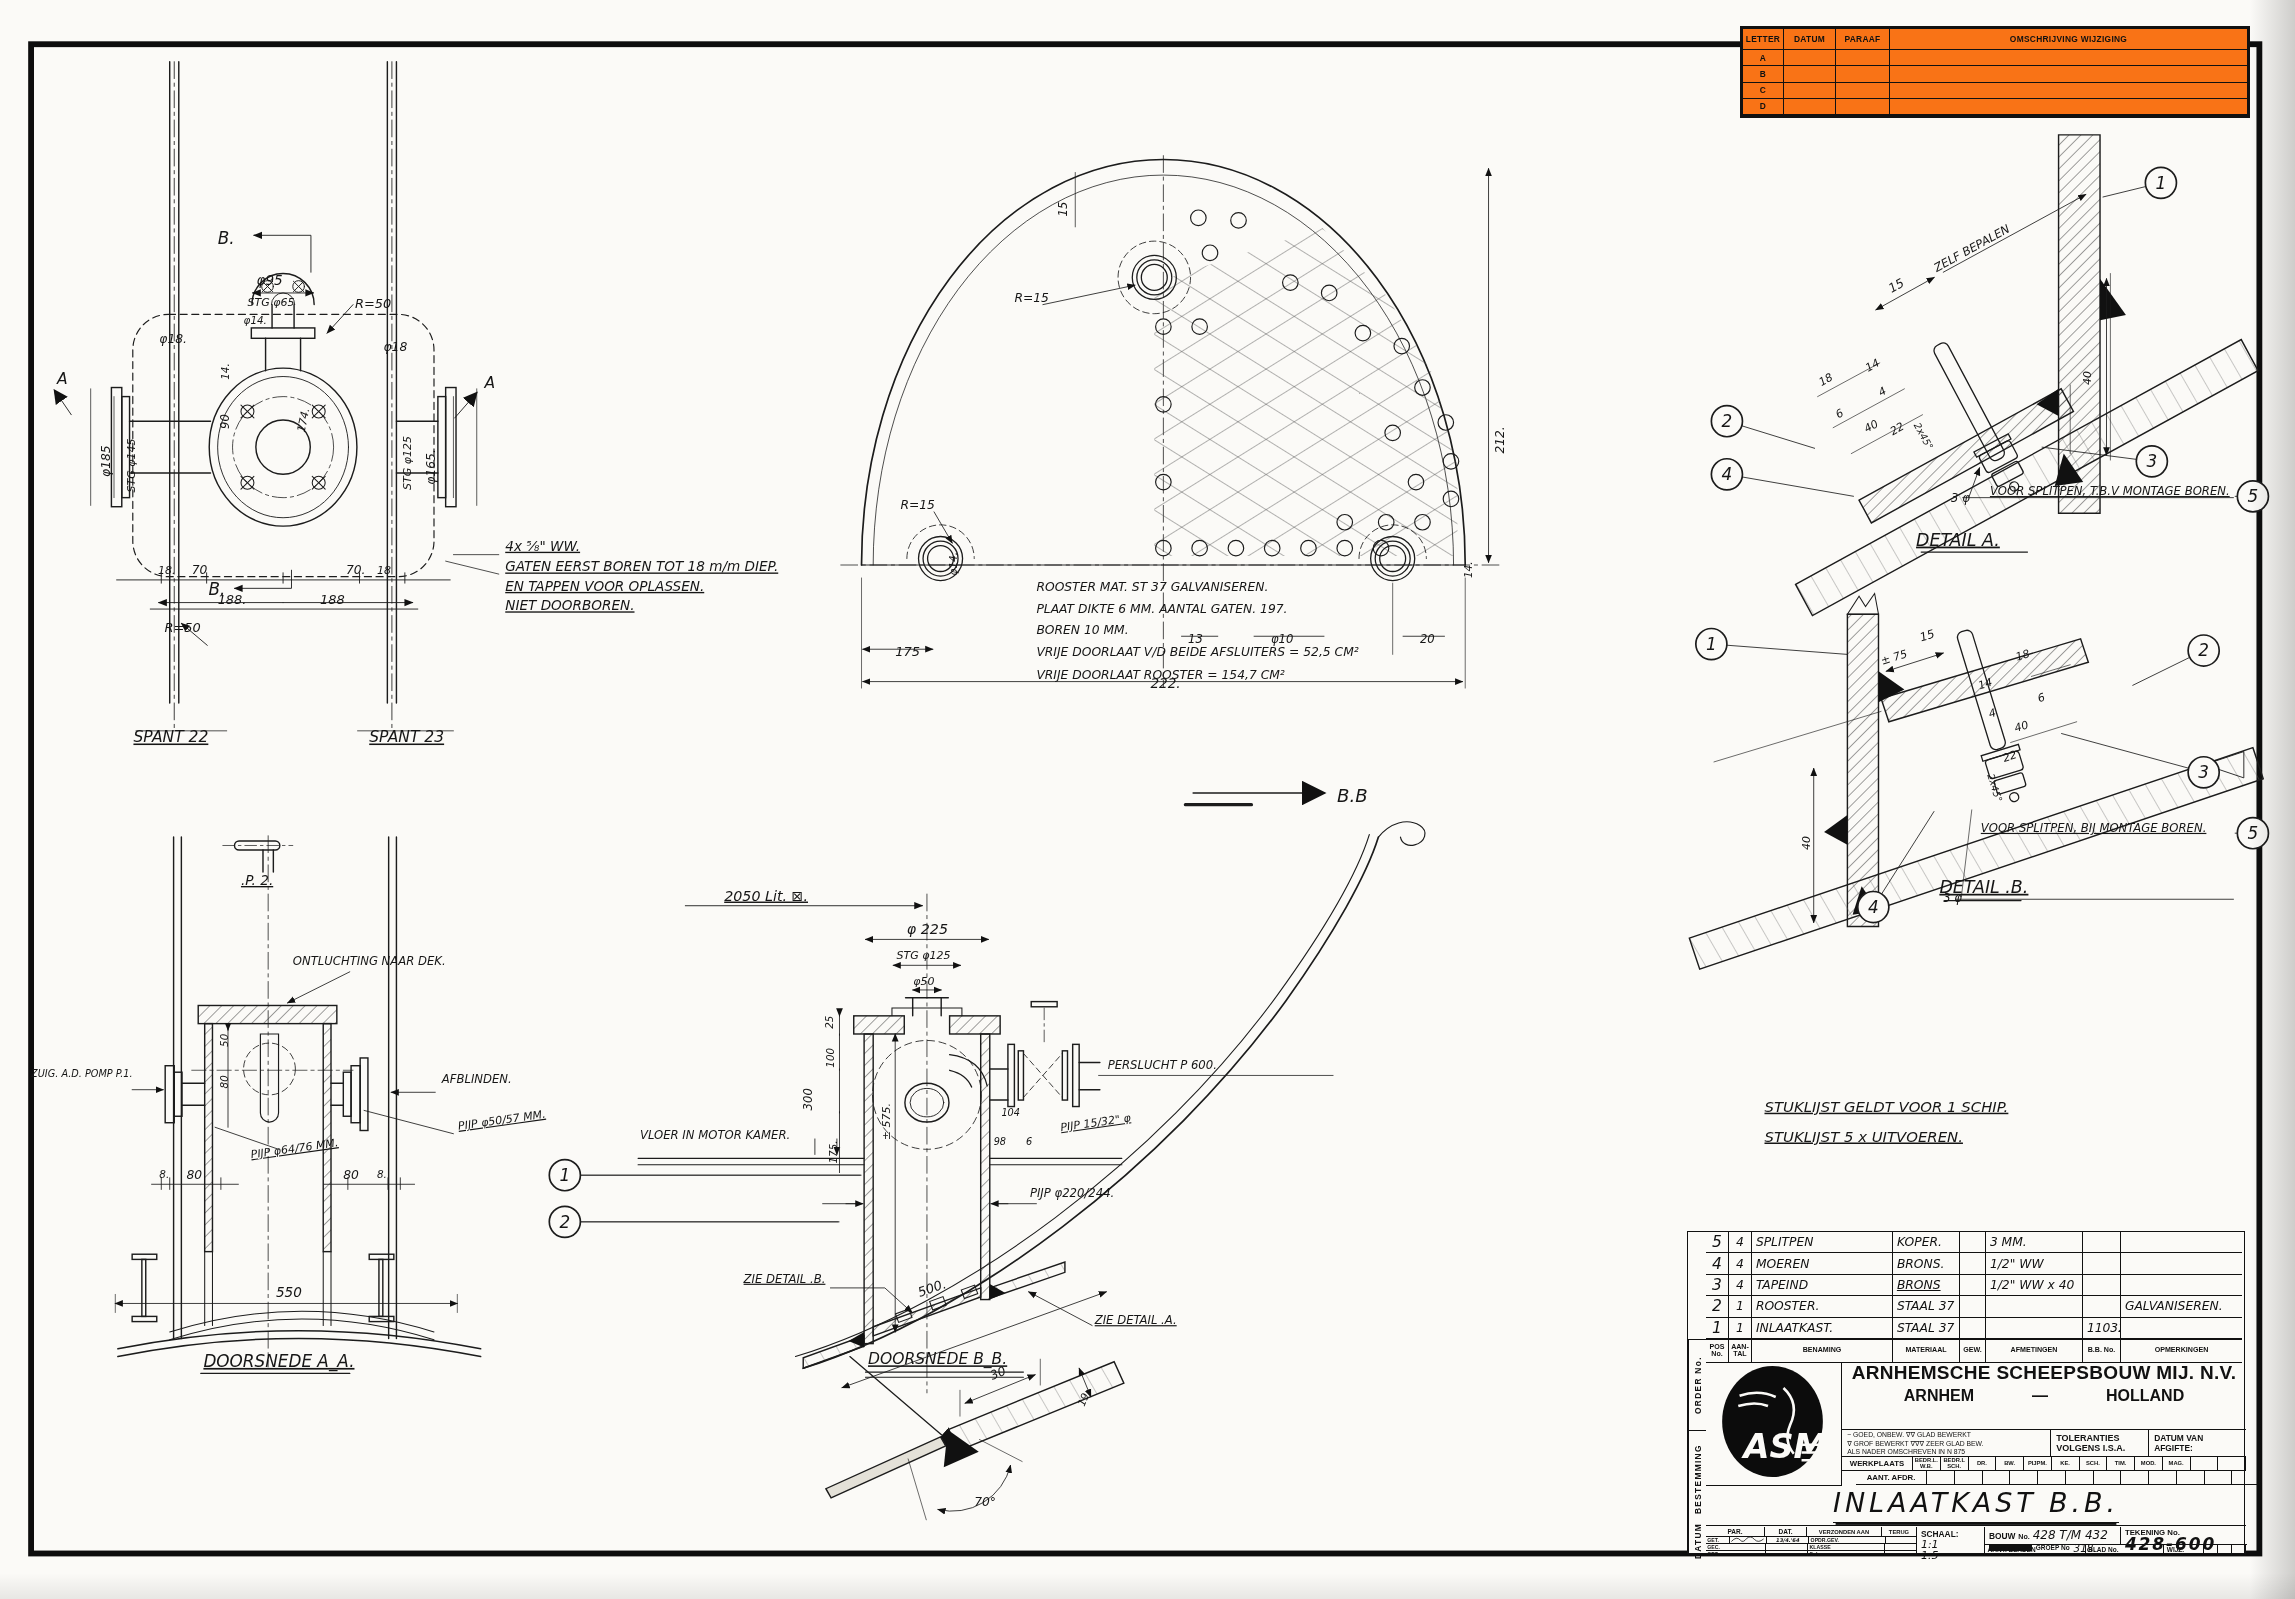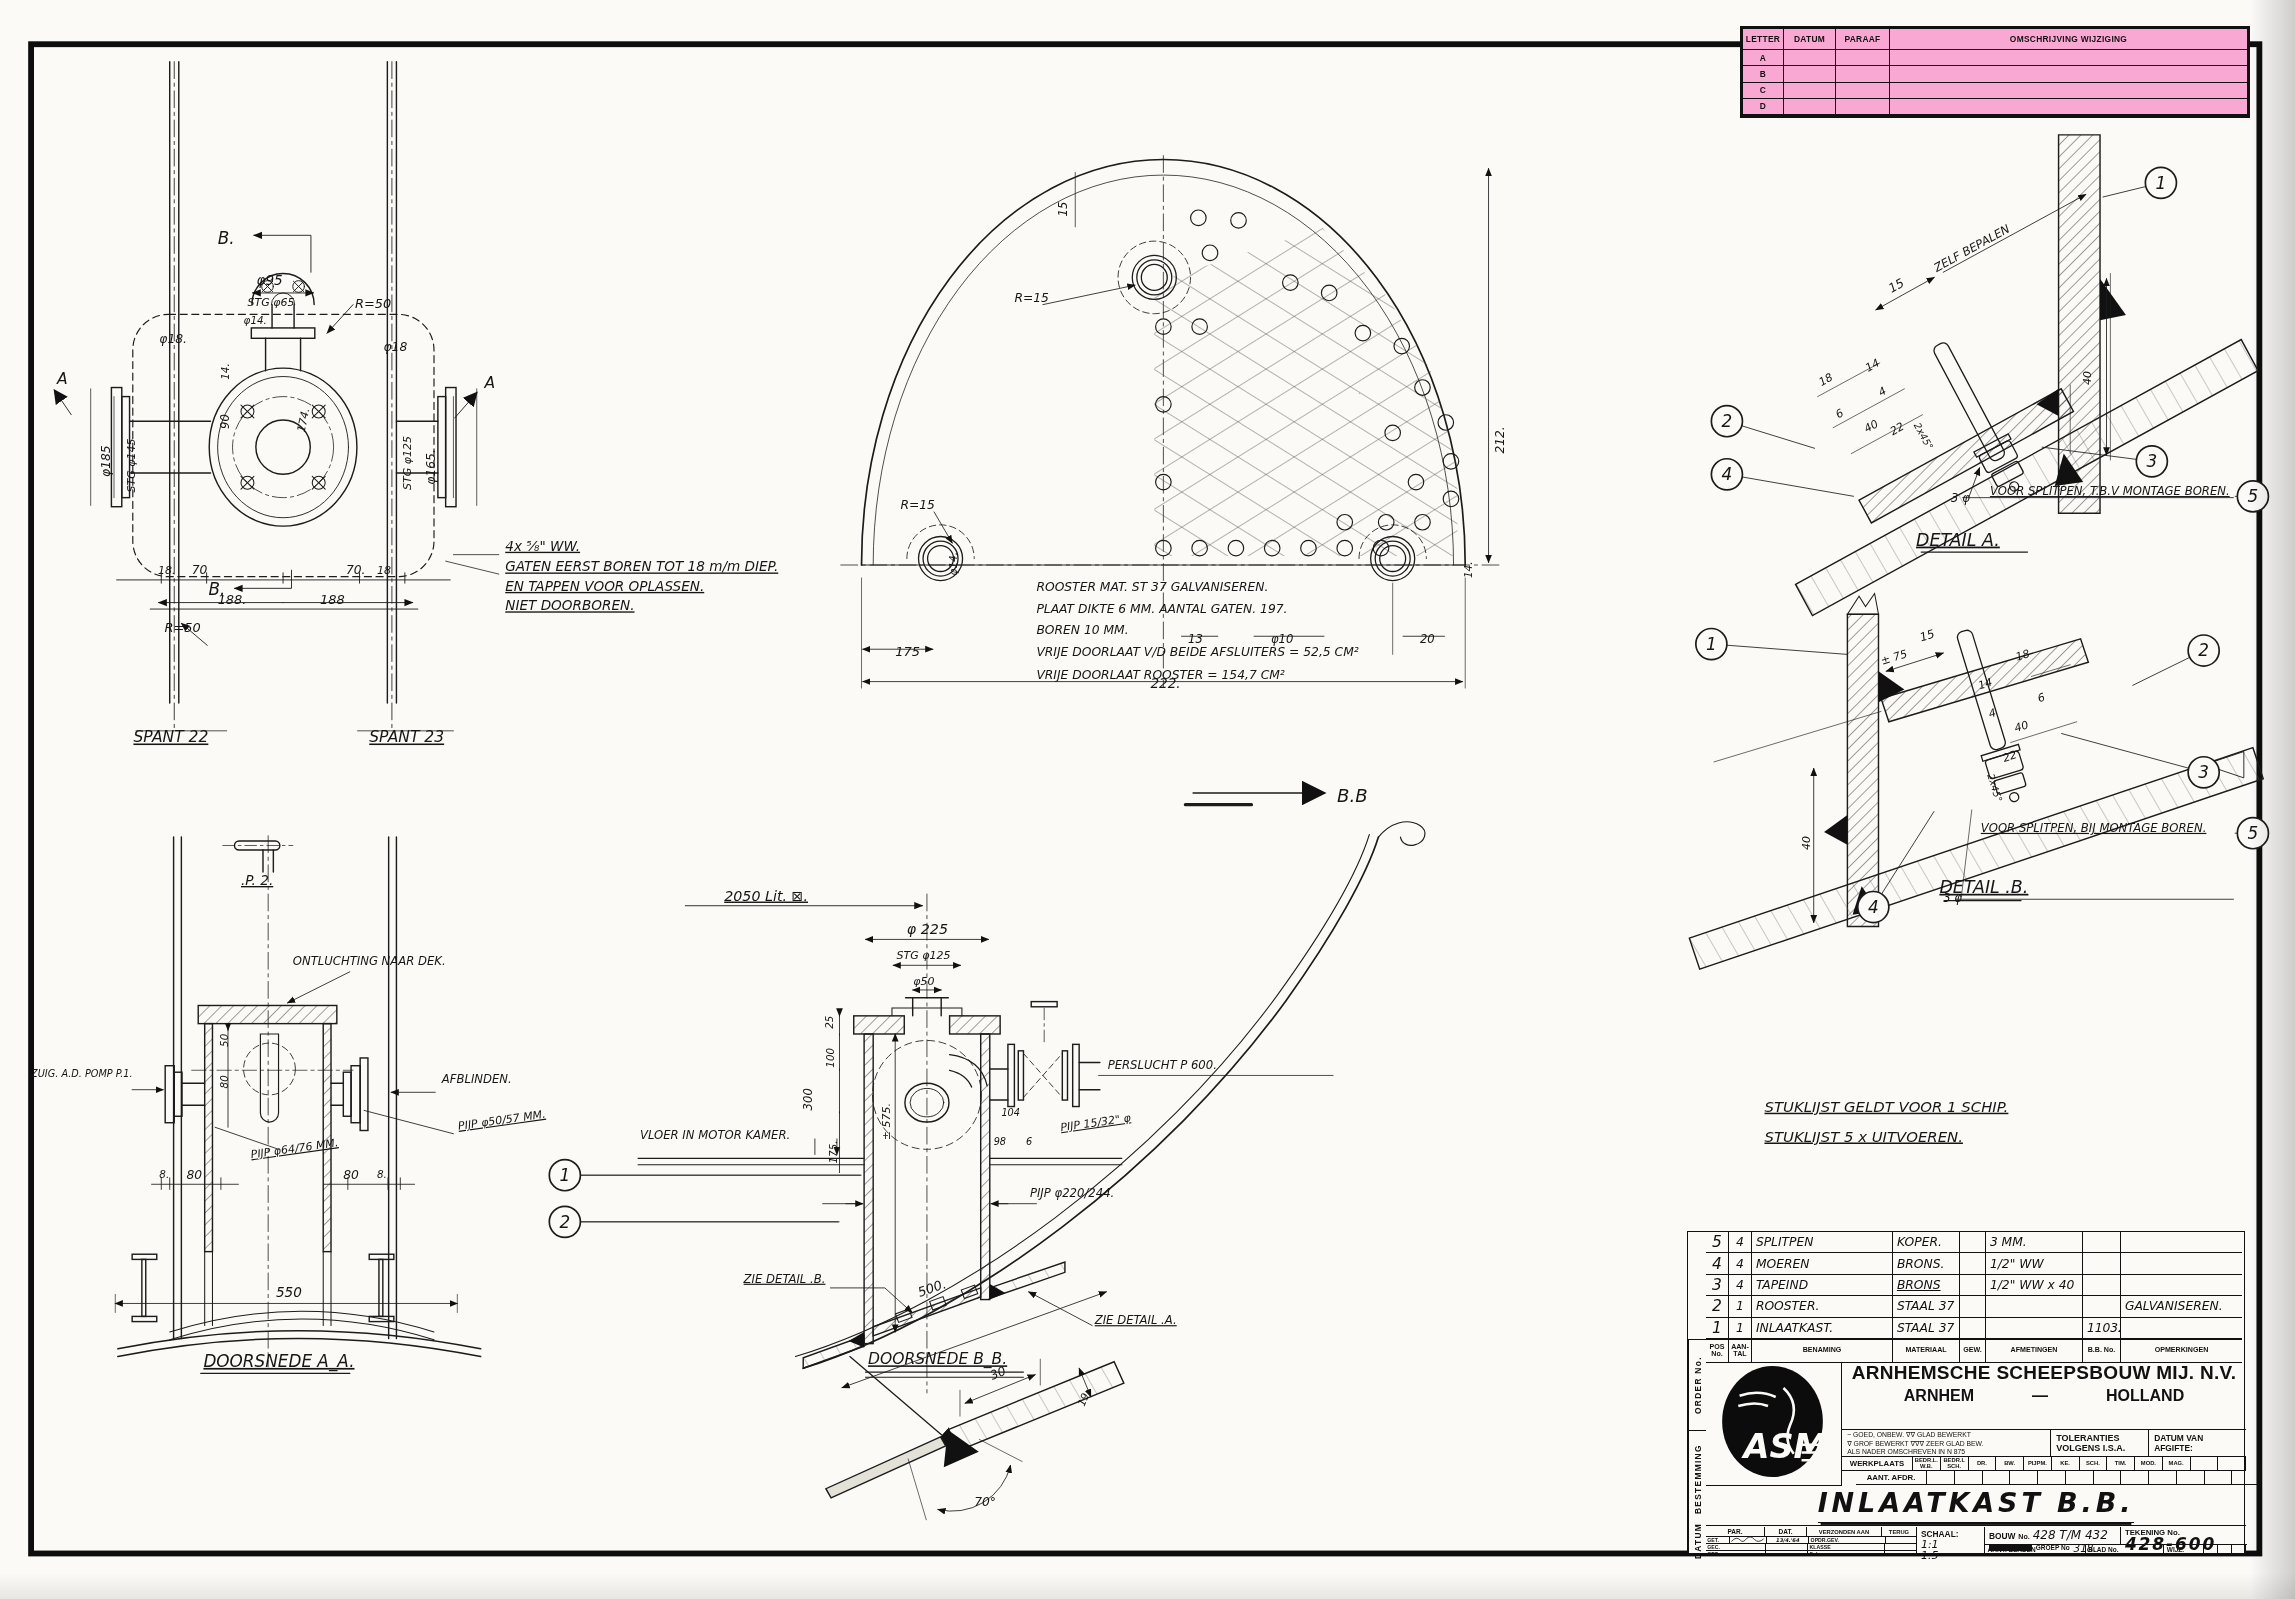--- a/index.html
+++ b/index.html
@@ -5,21 +5,21 @@
   html,body{margin:0;padding:0;background:#e9e7e2;}
   .stage{position:relative;width:2295px;height:1599px;background:#fbfaf7;overflow:hidden;
          font-family:"Liberation Sans",sans-serif;color:#111;}
   .scanedge{position:absolute;right:0;top:0;width:45px;height:100%;
             background:linear-gradient(to right,rgba(0,0,0,0),rgba(0,0,0,.18));}
   .scanbot{position:absolute;left:0;bottom:0;width:100%;height:26px;
            background:linear-gradient(to bottom,rgba(0,0,0,0),rgba(0,0,0,.08));}
   svg.sheet{position:absolute;left:0;top:0;}
   .anno{font-family:"DejaVu Sans",sans-serif;font-style:italic;fill:#161616;}
   
-  .revtab{position:absolute;left:1740px;top:26px;width:504px;height:86px;background:#f9a8d4;
+  .revtab{position:absolute;left:1740px;top:26px;width:504px;height:86px;background:#f97316;
           border:3.2px solid #111;display:grid;grid-template-columns:41px 52px 54px 1fr;
           grid-template-rows:21px repeat(4,1fr);}
   .revtab .c{border-right:1.3px solid #111;border-bottom:1.3px solid #111;display:flex;
              align-items:center;justify-content:center;font-size:8.4px;font-weight:bold;letter-spacing:0.3px;}
   .revtab .hd{border-bottom:1.9px solid #111;}
   .revtab .last{border-right:none;}
   
   .tblock{position:absolute;left:1687px;top:1231px;width:558px;height:323px;background:#fbfaf7;
           border:1.9px solid #111;box-sizing:border-box;}
   .tb{position:absolute;box-sizing:border-box;border:1.3px solid #111;}
@@ -685,21 +685,21 @@
           <div class="pc" style="flex: 1 1 0%; border-bottom-width: 1.9px;"></div>
           <div class="pc" style="flex: 1 1 0%; border-bottom-width: 1.9px;"></div>
           <div class="pc" style="flex: 1 1 0%; border-bottom-width: 1.9px;"></div>
           <div class="pc" style="flex: 1 1 0%; border-bottom-width: 1.9px;"></div>
           <div class="pc" style="flex: 1 1 0%; border-bottom-width: 1.9px;"></div>
           <div class="pc" style="flex: 1 1 0%; border-bottom-width: 1.9px;"></div>
         </div>
   </div>
 
   <div class="tb" style="left:18px;top:253px;width:540px;height:41px;border-width:0 0 1.9px 0;display:flex;align-items:center;justify-content:center;">
-    <span class="hw dbl" style="font-size:27px;font-weight:bold;letter-spacing:3.9px;">INLAATKAST B.B.</span>
+    <span class="hw dbl" style="font-size:27px;font-weight:normal;letter-spacing:3.9px;">INLAATKAST B.B.</span>
   </div>
 
   <div style="position:absolute;left:18px;top:295px;width:210px;height:28px;font-weight:bold;">
     <div style="display:flex;height:9px;border-bottom:1.3px solid #111;">
       <div class="flex" style="width:58px;border-right:1.3px solid #111;justify-content:center;font-size:6.5px;">PAR.</div>
       <div class="flex" style="width:41px;border-right:1.3px solid #111;justify-content:center;font-size:6.5px;">DAT.</div>
       <div class="flex" style="width:74px;border-right:1.3px solid #111;justify-content:center;font-size:5.8px;">VERZONDEN AAN</div>
       <div class="flex" style="flex:1;justify-content:center;font-size:5.8px;">TERUG</div>
     </div>
     <div style="display:flex;height:5.8px;border-bottom:1px solid #111;font-size:5.2px;">

